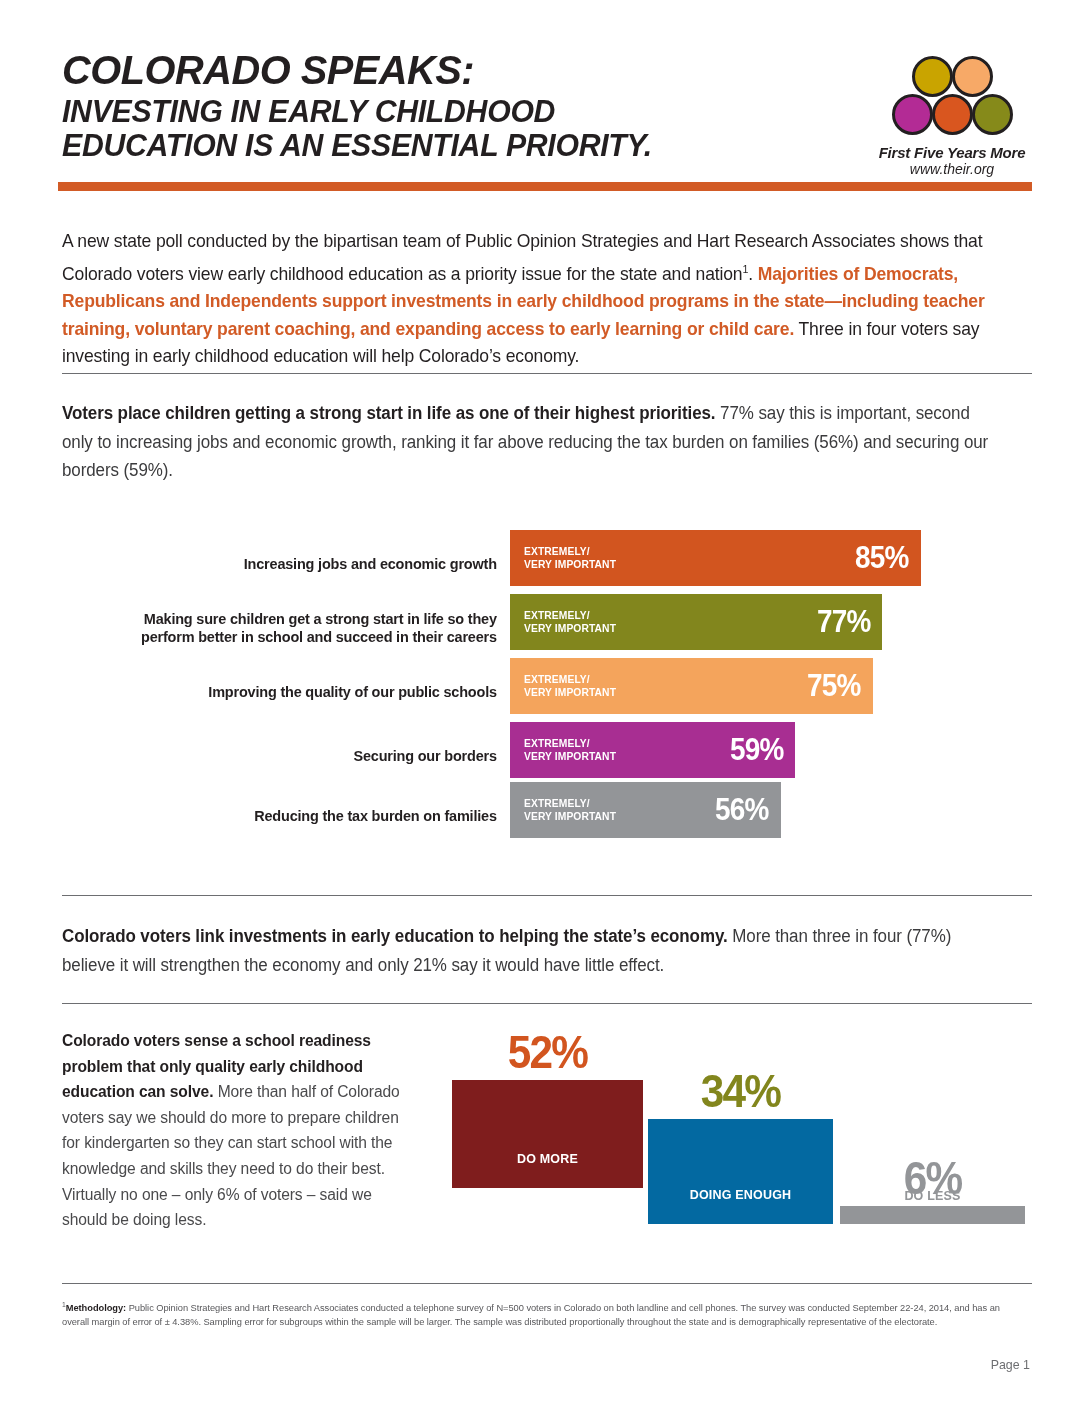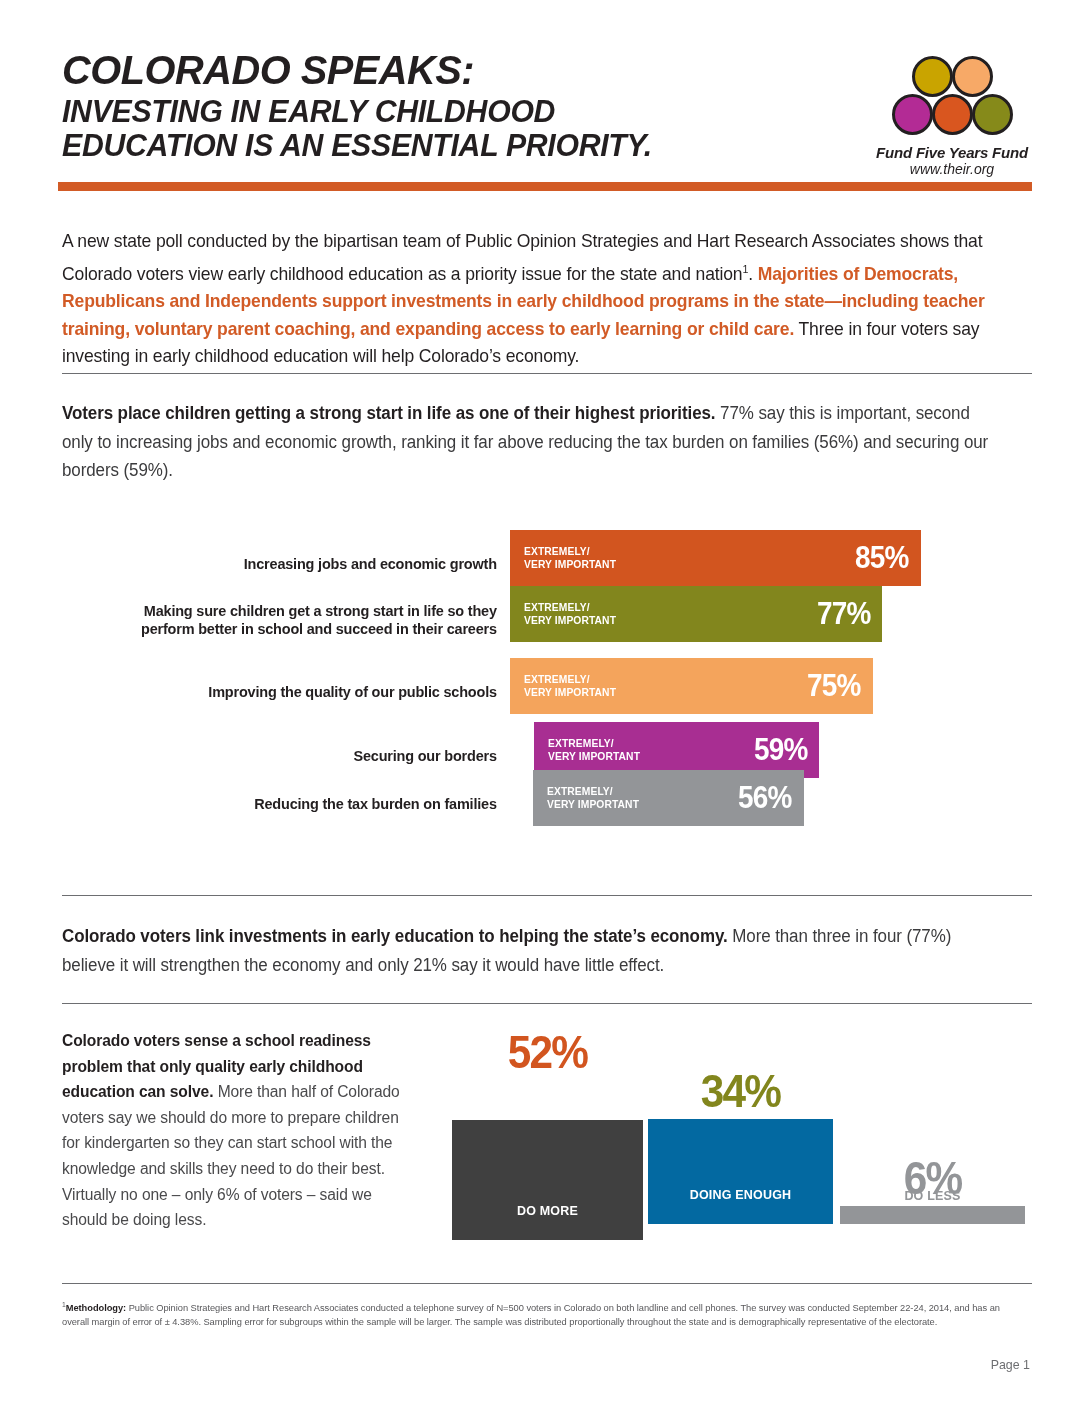--- a/index.html
+++ b/index.html
@@ -334,21 +334,21 @@
     </div>
 
     <div class="logo">
       <div class="logo-marks">
         <span class="dot t1" style="background: rgb(201, 164, 0);"></span>
         <span class="dot t2" style="background: rgb(247, 169, 103);"></span>
         <span class="dot b1" style="background: rgb(179, 43, 149);"></span>
         <span class="dot b2" style="background: rgb(217, 86, 31);"></span>
         <span class="dot b3" style="background: rgb(134, 138, 26);"></span>
       </div>
-      <div class="logo-name">Fund Five Years Fund</div>
+      <div class="logo-name">First Five Years More</div>
       <div class="logo-url">www.their.org</div>
     </div>
   </div>
 
   <div class="rule-orange"></div>
 
   <div class="intro">
     <span>A new state poll conducted by the bipartisan team of Public Opinion Strategies and Hart Research Associates shows that Colorado voters view early childhood education as a priority issue for the state and nation</span><sup>1</sup>. <span class="hl">Majorities of Democrats, Republicans and Independents support investments in early childhood programs in the state—including teacher training, voluntary parent coaching, and expanding access to early learning or child care.</span> <span>Three in four voters say investing in early childhood education will help Colorado’s economy.</span>
   </div>
 
@@ -363,51 +363,51 @@
       <div class="hbar-row" style="top: 0px;">
         <div class="hbar-label">Increasing jobs and economic growth</div>
         <div class="hbar-track">
           <div class="hbar-fill" style="width: 411px; background: rgb(210, 85, 31);">
             <div class="hbar-cat">EXTREMELY/
 VERY IMPORTANT</div>
             <div class="hbar-val">85%</div>
           </div>
         </div>
       </div>
-      <div class="hbar-row" style="top: 56px; justify-content: flex-end;">
+      <div class="hbar-row" style="top: 64px; justify-content: flex-end;">
         <div class="hbar-label">Making sure children get a strong start in life so they perform better in school and succeed in their careers</div>
         <div class="hbar-track">
           <div class="hbar-fill" style="width: 372.318px; background: rgb(130, 134, 29);">
             <div class="hbar-cat">EXTREMELY/
 VERY IMPORTANT</div>
             <div class="hbar-val">77%</div>
           </div>
         </div>
       </div>
       <div class="hbar-row" style="top: 128px;">
         <div class="hbar-label">Improving the quality of our public schools</div>
         <div class="hbar-track">
           <div class="hbar-fill" style="width: 362.647px; background: rgb(244, 164, 92);">
             <div class="hbar-cat">EXTREMELY/
 VERY IMPORTANT</div>
             <div class="hbar-val">75%</div>
           </div>
         </div>
       </div>
-      <div class="hbar-row" style="top: 192px; gap: 24px;">
+      <div class="hbar-row" style="top: 192px;">
         <div class="hbar-label">Securing our borders</div>
         <div class="hbar-track">
           <div class="hbar-fill" style="width: 285.282px; background: rgb(168, 46, 146);">
             <div class="hbar-cat">EXTREMELY/
 VERY IMPORTANT</div>
             <div class="hbar-val">59%</div>
           </div>
         </div>
       </div>
-      <div class="hbar-row" style="top: 240px; gap: 23px;">
+      <div class="hbar-row" style="top: 252px;">
         <div class="hbar-label">Reducing the tax burden on families</div>
         <div class="hbar-track">
           <div class="hbar-fill" style="width: 270.776px; background: rgb(147, 149, 152);">
             <div class="hbar-cat">EXTREMELY/
 VERY IMPORTANT</div>
             <div class="hbar-val">56%</div>
           </div>
         </div>
       </div>
     </div>
@@ -421,21 +421,21 @@
 
   <div class="rule-thin r3"></div>
 
   <div class="bottom-text">
     <b>Colorado voters sense a school readiness problem that only quality early childhood education can solve.</b>
     <span>More than half of Colorado voters say we should do more to prepare children for kindergarten so they can start school with the knowledge and skills they need to do their best. Virtually no one – only 6% of voters – said we should be doing less.</span>
   </div>
 
   <div class="colchart">
       <div class="col" style="left: 0px; width: 191px; height: 144px;">
-        <div class="col-bar" style="height: 120px; background: #404040; margin-top: 40px;">
+        <div class="col-bar" style="height: 108px; background: #7f1d1d;">
           <div class="col-name" style="color: rgb(255, 255, 255); bottom: 22px; top: auto;">DO MORE</div>
         </div>
         <div class="col-value" style="color: rgb(210, 85, 31); top: -52px;">52%</div>
       </div>
       <div class="col" style="left: 196px; width: 185px; height: 105px;">
         <div class="col-bar" style="height: 105px; background: #0369a1;">
           <div class="col-name" style="color: rgb(255, 255, 255); bottom: 22px; top: auto;">DOING ENOUGH</div>
         </div>
         <div class="col-value" style="color: rgb(130, 134, 29); top: -52px;">34%</div>
       </div>

